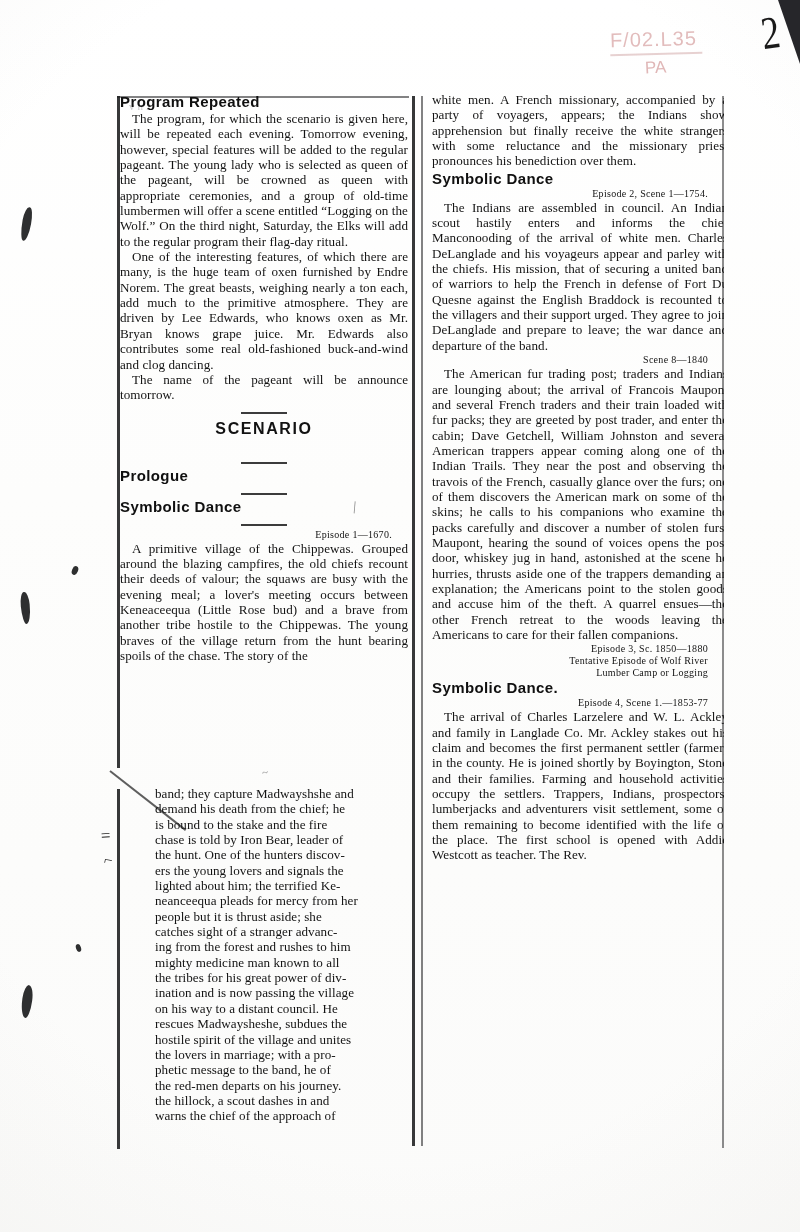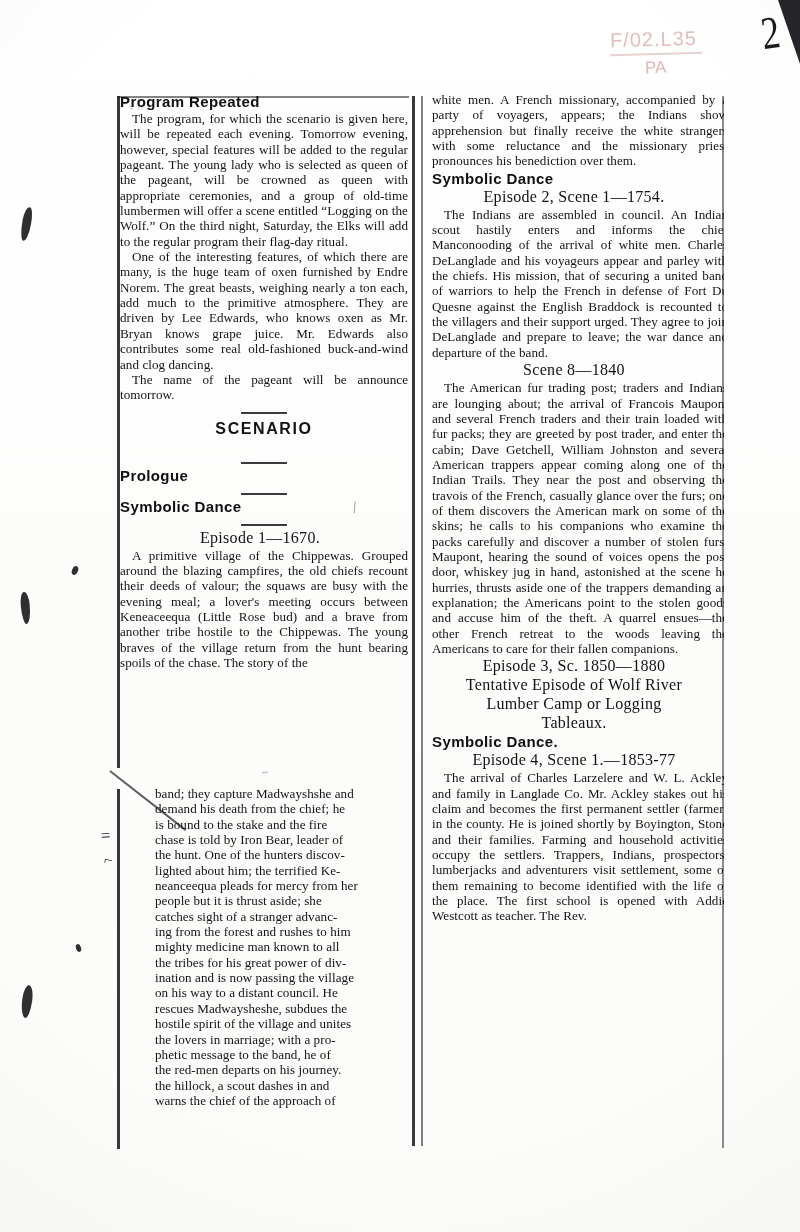--- a/index.html
+++ b/index.html
@@ -144,23 +144,23 @@
   .head-scenario {
     font-family: "Liberation Sans", "DejaVu Sans", sans-serif;
     font-weight: bold;
     font-size: 16px;
     text-align: center;
     letter-spacing: 1.6px;
     margin: 6px 0 18px 0;
   }
   .head-serif {
     font-family: "Liberation Serif", "DejaVu Serif", serif;
-    font-size: 16px;
-    text-align: center;
-    margin: 1px 8px 1px 0;
+    font-size: 10px;
+    text-align: right;
+    margin: 1px 16px 1px 0;
     letter-spacing: 0.3px;
   }
   .dash-sep {
     text-align: center;
     margin: 3px 0 3px 0;
     line-height: 6px;
   }
   .dash-sep span {
     display: inline-block;
     width: 46px;
@@ -301,20 +301,21 @@
   <div class="pencil-mark-eq">=</div>
   <div class="pencil-mark-tick">⌐</div>
 
   <div class="frag-lower">
     <div class="clip-text" id="frag-lines">
         <span class="ln">band; they capture Madwayshshe and</span>
         <span class="ln">demand his death from the chief; he</span>
         <span class="ln">is bound to the stake and the fire</span>
         <span class="ln">chase is told by Iron Bear, leader of</span>
         <span class="ln">the hunt. One of the hunters discov-</span>
+        <span class="ln">ers the young lovers and signals the</span>
         <span class="ln">lighted about him; the terrified Ke-</span>
         <span class="ln">neanceequa pleads for mercy from her</span>
         <span class="ln">people but it is thrust aside; she</span>
         <span class="ln">catches sight of a stranger advanc-</span>
         <span class="ln">ing from the forest and rushes to him</span>
         <span class="ln">mighty medicine man known to all</span>
         <span class="ln">the tribes for his great power of div-</span>
         <span class="ln">ination and is now passing the village</span>
         <span class="ln">on his way to a distant council. He</span>
         <span class="ln">rescues Madwaysheshe, subdues the</span>
@@ -340,21 +341,20 @@
       </div>
 
       <div class="head-serif">Scene 8—1840</div>
       <div class="clip-text">
         <p>The American fur trading post; traders and Indians are lounging about; the arrival of Francois Maupont and several French traders and their train loaded with fur packs; they are greeted by post trader, and enter the cabin; Dave Getchell, William Johnston and several American trappers appear coming along one of the Indian Trails. They near the post and observing the travois of the French, casually glance over the furs; one of them discovers the American mark on some of the skins; he calls to his companions who examine the packs carefully and discover a number of stolen furs; Maupont, hearing the sound of voices opens the post door, whiskey jug in hand, astonished at the scene he hurries, thrusts aside one of the trappers demanding an explanation; the Americans point to the stolen goods and accuse him of the theft. A quarrel ensues—the other French retreat to the woods leaving the Americans to care for their fallen companions.</p>
       </div>
 
       <div class="head-serif">Episode 3, Sc. 1850—1880</div>
       <div class="head-serif">Tentative Episode of Wolf River</div>
       <div class="head-serif">Lumber Camp or Logging</div>
-      <div class="head-serif">Tableaux.</div>
       <div class="head-bold">Symbolic Dance.</div>
       <div class="head-serif">Episode 4, Scene 1.—1853-77</div>
 
       <div class="clip-text">
         <p>The arrival of Charles Larzelere and W. L. Ackley and family in Langlade Co. Mr. Ackley stakes out his claim and becomes the first permanent settler (farmer) in the county. He is joined shortly by Boyington, Stone and their families. Farming and household activities occupy the settlers. Trappers, Indians, prospectors, lumberjacks and adventurers visit settlement, some of them remaining to become identified with the life of the place. The first school is opened with Addie Westcott as teacher. The Rev.</p>
       </div>
     </div>
   </div>
 
 </div>

